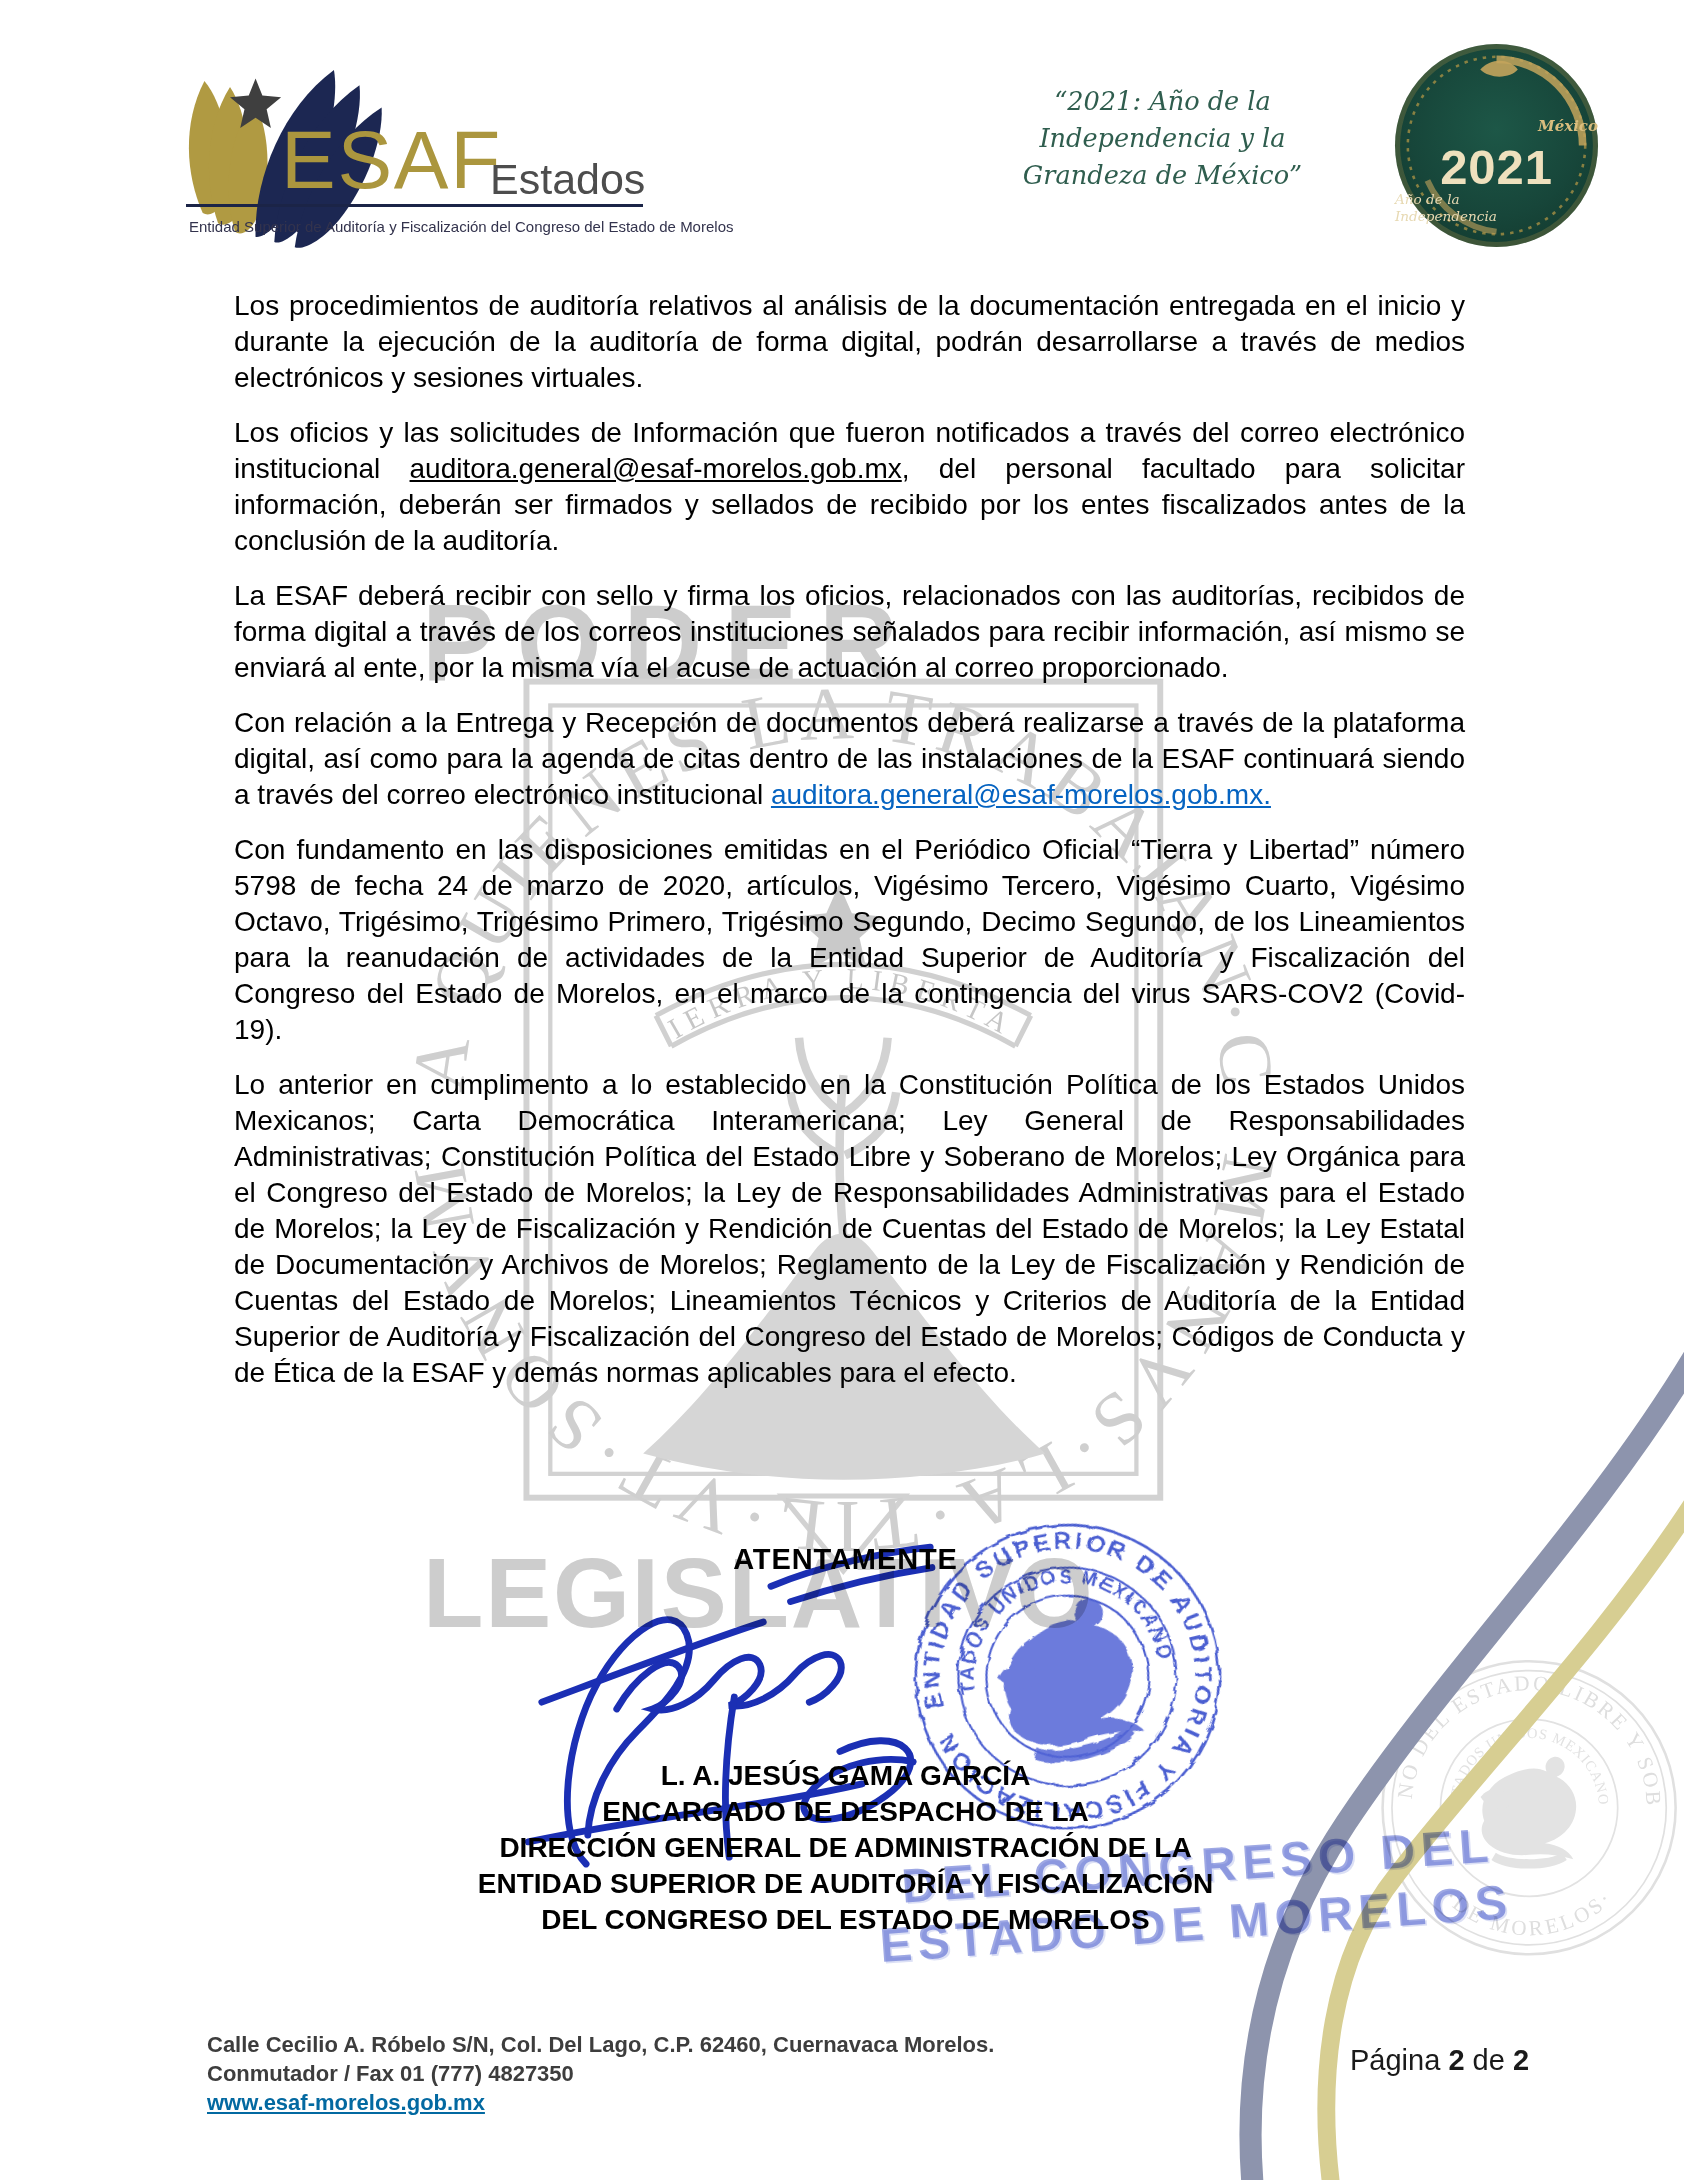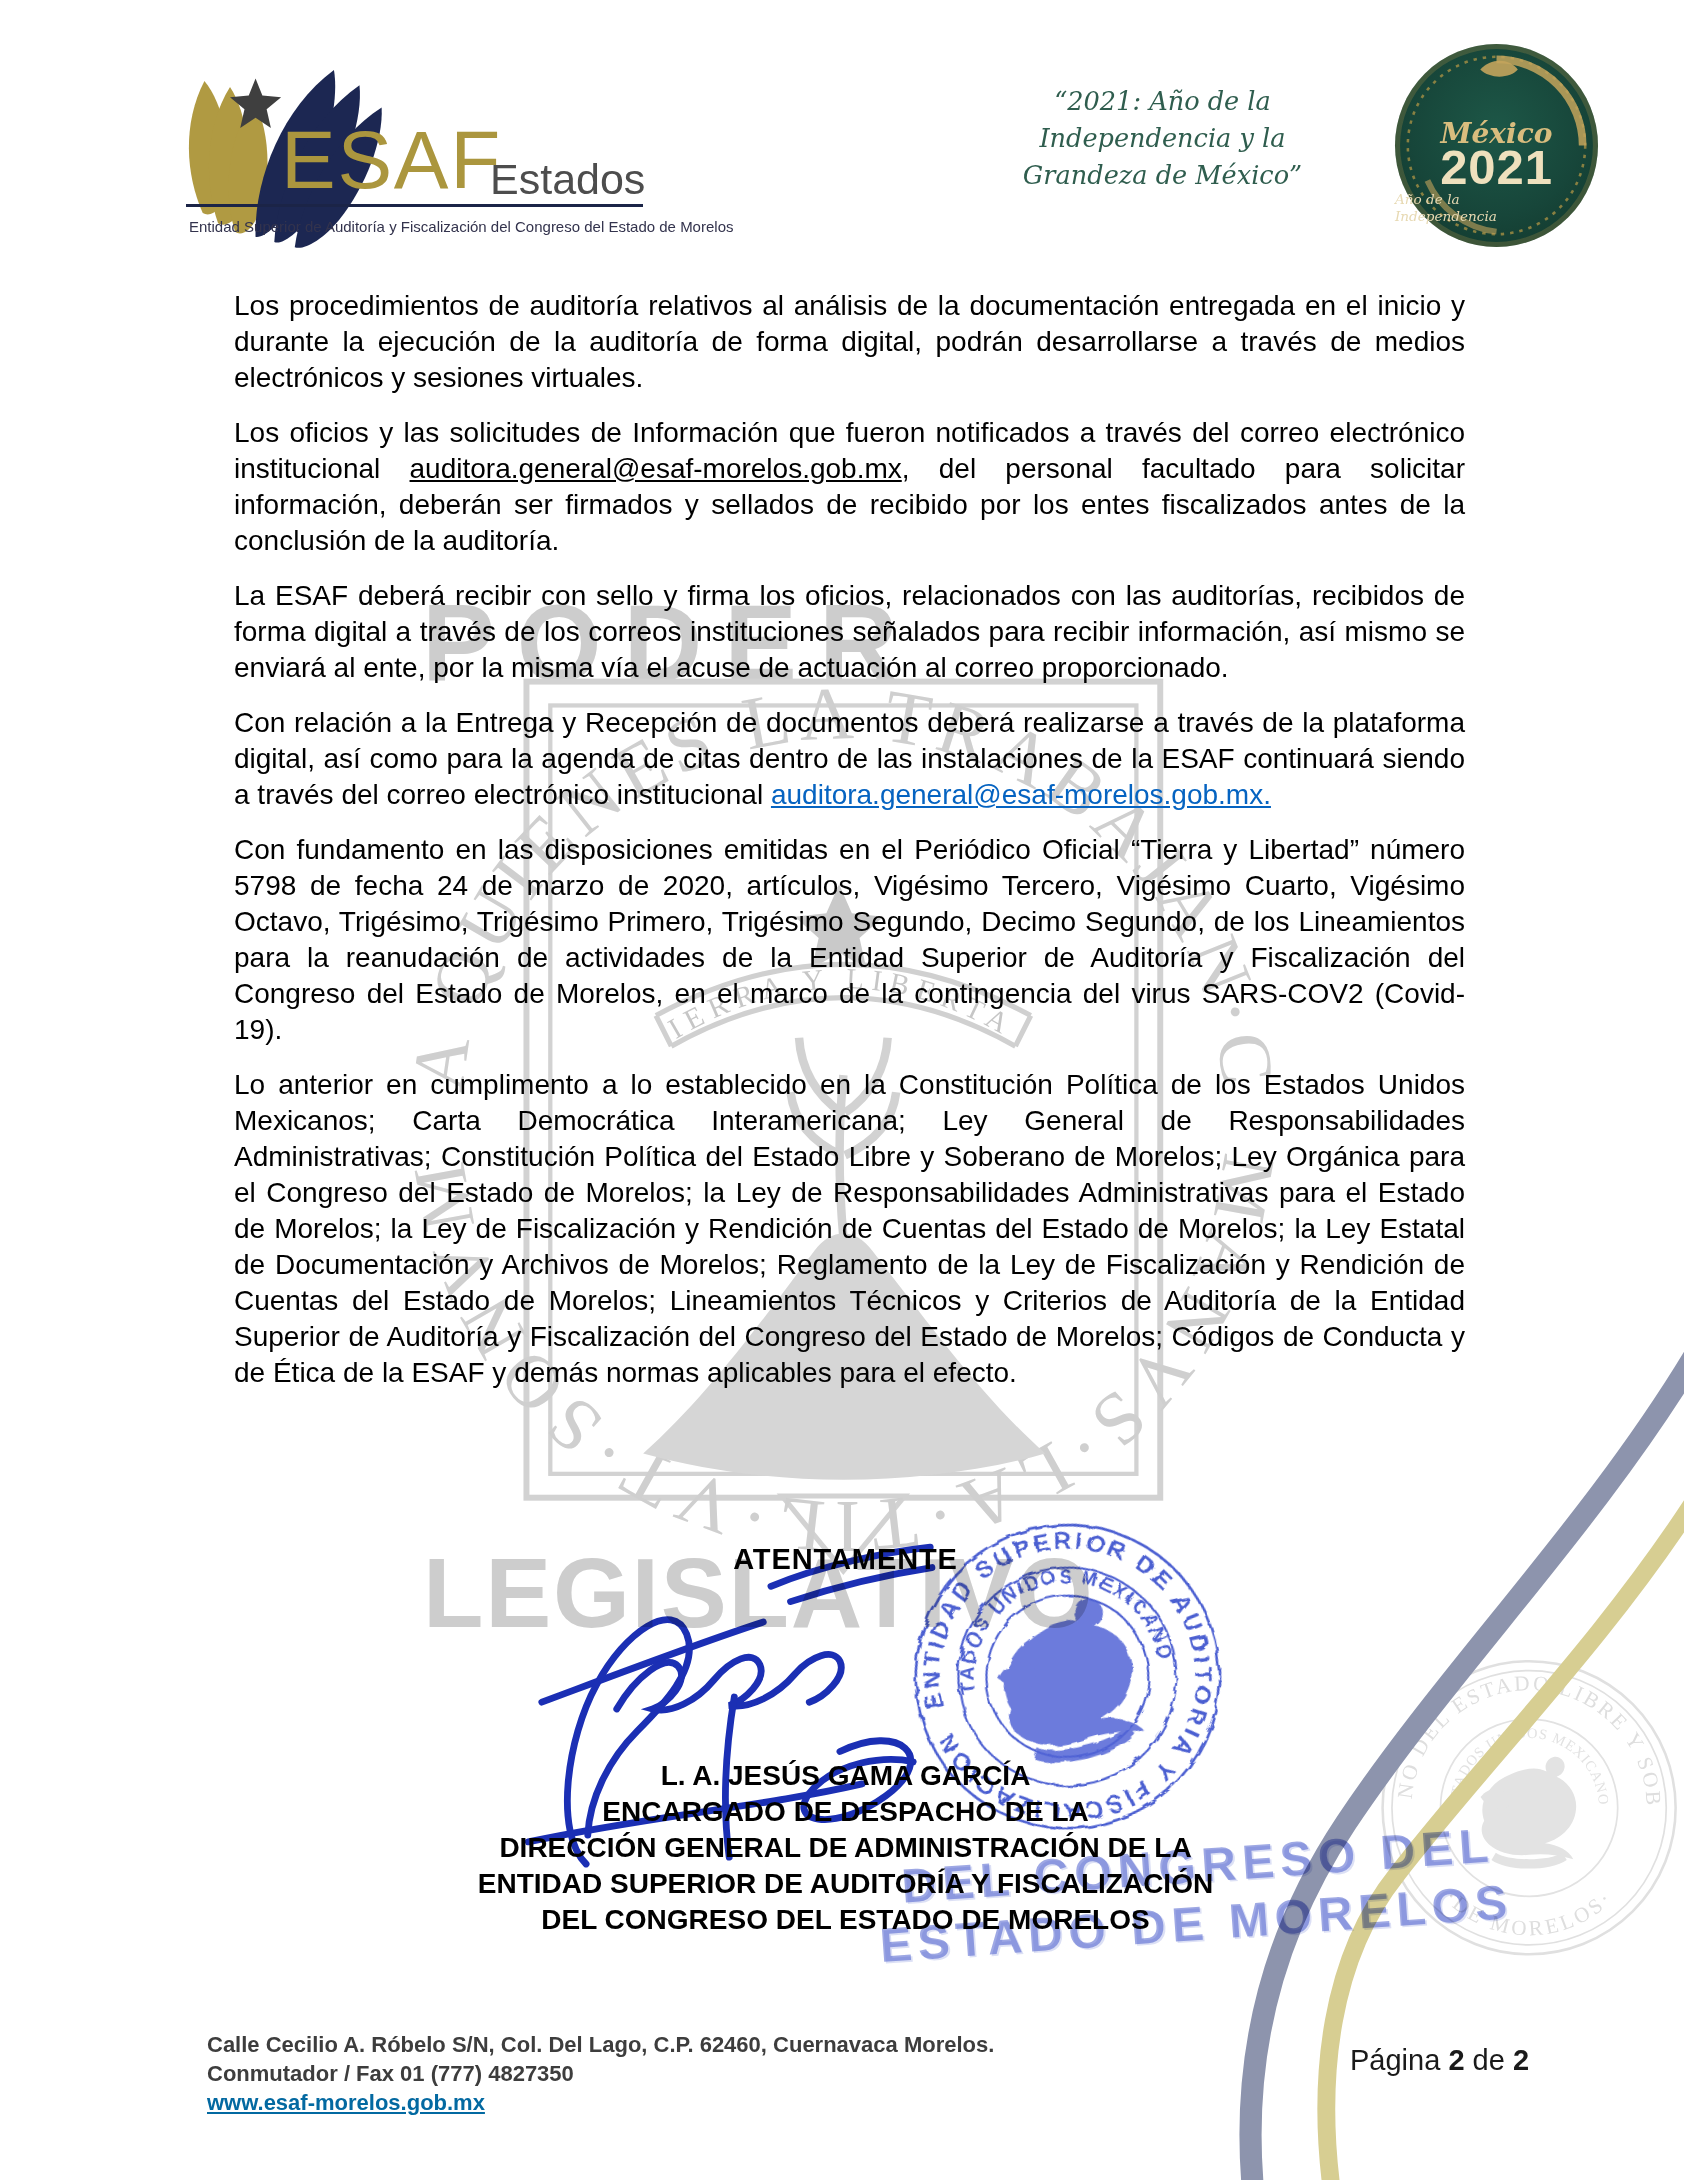--- a/index.html
+++ b/index.html
@@ -19,22 +19,22 @@
   .logo-acronym{position:absolute;left:281px;top:119px;font-size:82px;font-weight:normal;
     color:#ab963e;z-index:3;letter-spacing:1.7px;line-height:1;}
   .logo-suffix{position:absolute;left:490px;top:158px;font-size:43px;color:#4d4d4d;z-index:3;line-height:1;}
   .logo-rule{position:absolute;left:186px;top:204px;width:457px;height:3.4px;background:#1b2447;z-index:3;}
   .logo-tagline{position:absolute;left:189px;top:218px;font-size:15px;color:#33334d;z-index:3;white-space:nowrap;}
   .motto{position:absolute;left:1005px;top:83px;width:315px;text-align:center;z-index:3;
     font-family:"DejaVu Serif",serif;font-style:italic;color:#2f5d4e;font-size:25.6px;line-height:37px;}
   .badge{position:absolute;left:1395px;top:44px;width:203px;height:203px;border-radius:50%;
     background:radial-gradient(circle at 50% 42%, #1d5747 0%, #17463a 55%, #113529 100%);
     z-index:3;box-shadow:inset 0 0 0 5.1px rgba(185,153,70,.25);}
-  .badge .b-country{position:absolute;left:0;width:100%;top:73px;text-align:center;
-    font-family:"DejaVu Serif",serif;font-style:italic;font-weight:bold;font-size:28px;color:#d9bd7e;}
+  .badge .b-country{position:absolute;left:0;width:100%;top:73px;text-align:right;
+    font-family:"DejaVu Serif",serif;font-style:italic;font-weight:bold;font-size:15px;color:#d9bd7e;}
   .badge .b-year{position:absolute;left:0;width:100%;top:95px;text-align:center;
     font-size:49px;font-weight:bold;color:#eee0bd;letter-spacing:0.9px;}
   .badge .b-sub1,.badge .b-sub2{position:absolute;left:0;width:100%;text-align:left;
     font-family:"DejaVu Serif",serif;font-style:italic;font-size:13.6px;color:#e7d9b2;}
   .badge .b-sub1{top:147px;} .badge .b-sub2{top:164px;}
   .badge svg{position:absolute;left:0;top:0;}
   
   .body-copy{position:absolute;left:226px;top:288px;width:1239px;z-index:2;
     font-size:28px;line-height:36px;text-align:justify;}
   .body-copy p{margin:0 0 19px 8px;}

